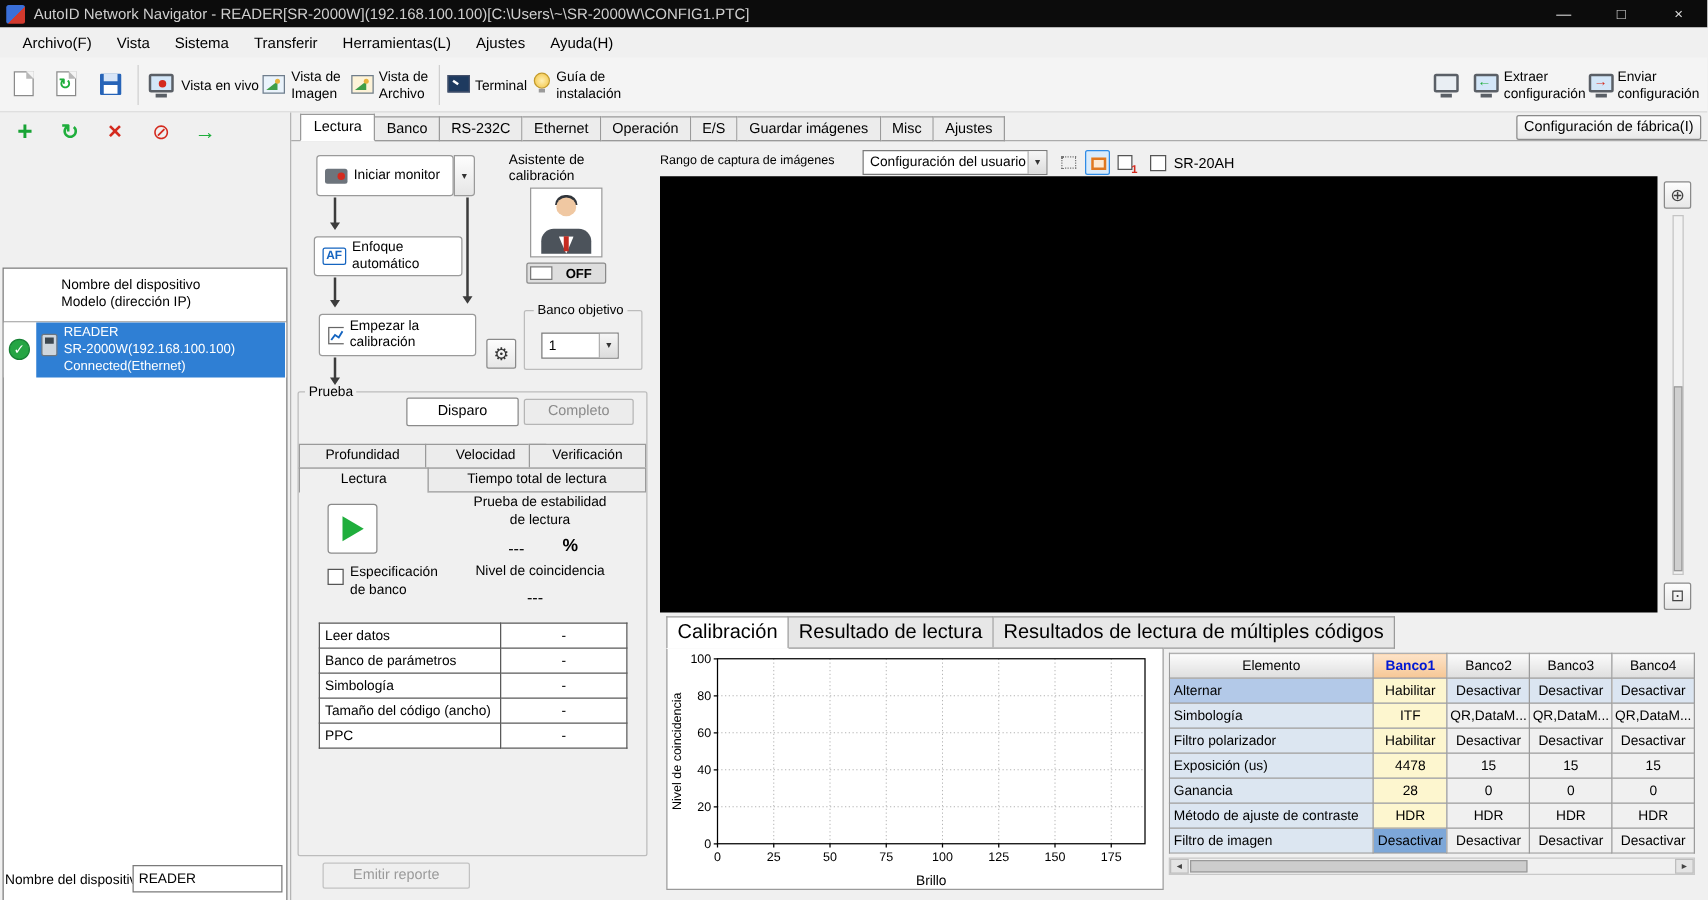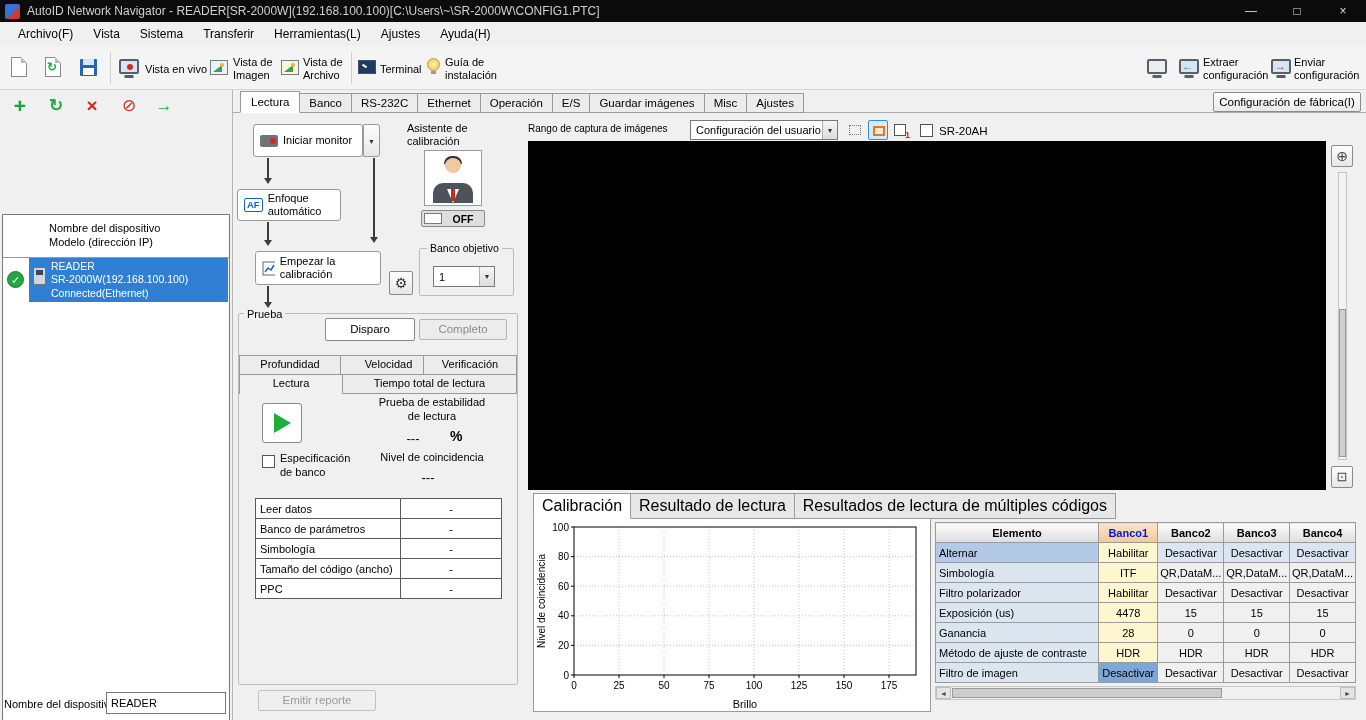--- a/index.html
+++ b/index.html
@@ -83,21 +83,21 @@
 .sliderthumb{position:absolute;left:0;width:100%;background:#cfcfcf;border:1px solid #9a9a9a}
 
 .btabs{position:absolute;display:flex;align-items:flex-end}
 .btab{padding:3px 8px;font-size:16px;background:#e7e7e7;border:1px solid #9a9a9a;border-left:none;white-space:nowrap}
 .btab:first-child{border-left:1px solid #9a9a9a}
 .btab.active{background:#fff;border-bottom:1px solid #fff;position:relative;z-index:2}
 .chartpanel{position:absolute;background:#fff;border:1px solid #9a9a9a}
 .banktablewrap{position:absolute;overflow:hidden}
 .banktable{border-collapse:collapse;table-layout:fixed}
 .banktable td,.banktable th{border:1px solid #9b9b9b;height:20px;font-size:11px;overflow:hidden;white-space:nowrap}
-.banktable th{background:linear-gradient(#fbfbfb,#dedede);font-weight:bold}
+.banktable th{background:linear-gradient(#fbfbfb,#dedede);font-weight:normal}
 .banktable th.h1{background:linear-gradient(#fde3c8,#f6c795);color:#0018d4;font-weight:bold}
 .banktable td.lbl{background:#dce6f1;padding:0 3px;text-align:left}
 .banktable td.lbl.sel{background:#b3c9e8}
 .banktable td{text-align:center}
 .banktable td.b1{background:#fdf6cf}
 .banktable td.b1.selcell{background:#7da7d8}
 .banktable td.tint{background:#dbe5f1}
 .hscroll{position:absolute;background:#f0f0f0;border:1px solid #c8c8c8}
 .scrollarrow{position:absolute;top:0;width:15px;height:100%;background:#e4e4e4;border:1px solid #bdbdbd;font-size:7px;text-align:center;line-height:12px;color:#444}
 .wizimg{position:absolute;background:#fff;border:1px solid #9a9a9a}
@@ -216,21 +216,21 @@
 
 <div class="abs flowbtn" style="left:253px;top:124px;width:110px;height:33px">
   <span class="camicon"></span>
   <span>Iniciar monitor</span>
 </div>
 <div class="dropbtn" style="left:363px;top:124px;width:17px;height:33px;line-height:33px">▼</div>
 
 <div class="varrow" style="left:267px;top:158px;height:24px"></div>
 <div class="varrow" style="left:373px;top:158px;height:83px"></div>
 
-<div class="abs flowbtn" style="left:237px;top:189px;width:104px;height:32px">
+<div class="abs flowbtn" style="left:251px;top:189px;width:119px;height:32px">
   <span class="aficon">AF</span>
   <span>Enfoque automático</span>
 </div>
 
 <div class="varrow" style="left:267px;top:222px;height:22px"></div>
 
 <div class="abs flowbtn" style="left:255px;top:251px;width:126px;height:34px">
   <svg width="15" height="15">
       <rect x="1" y="1" width="13" height="13" fill="#fff" stroke="#666"></rect>
       <path d="M3 11 L6 7 L9 9 L12 4" stroke="#1464c0" stroke-width="1.5" fill="none"></path>

